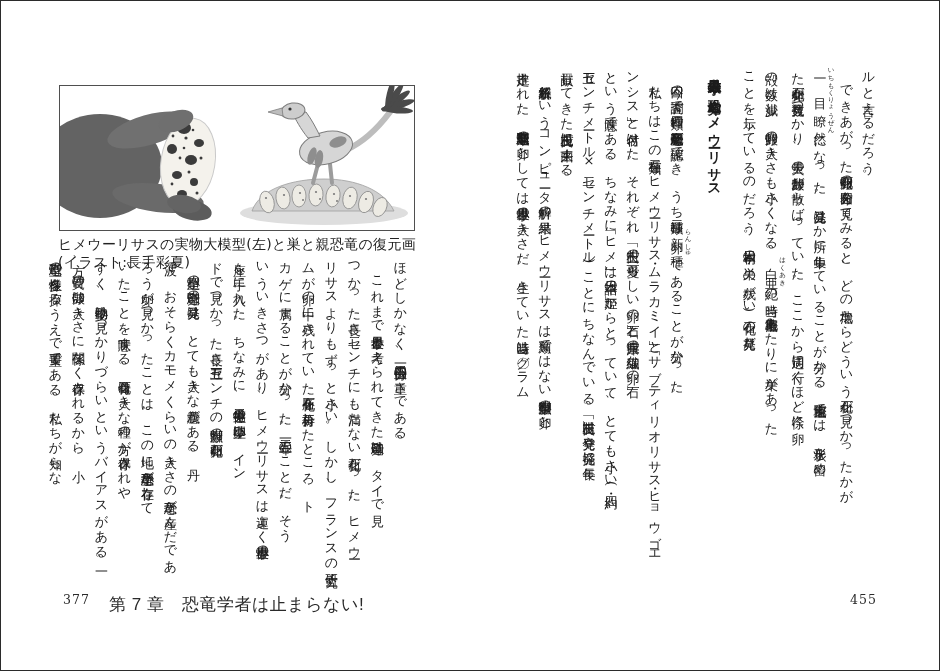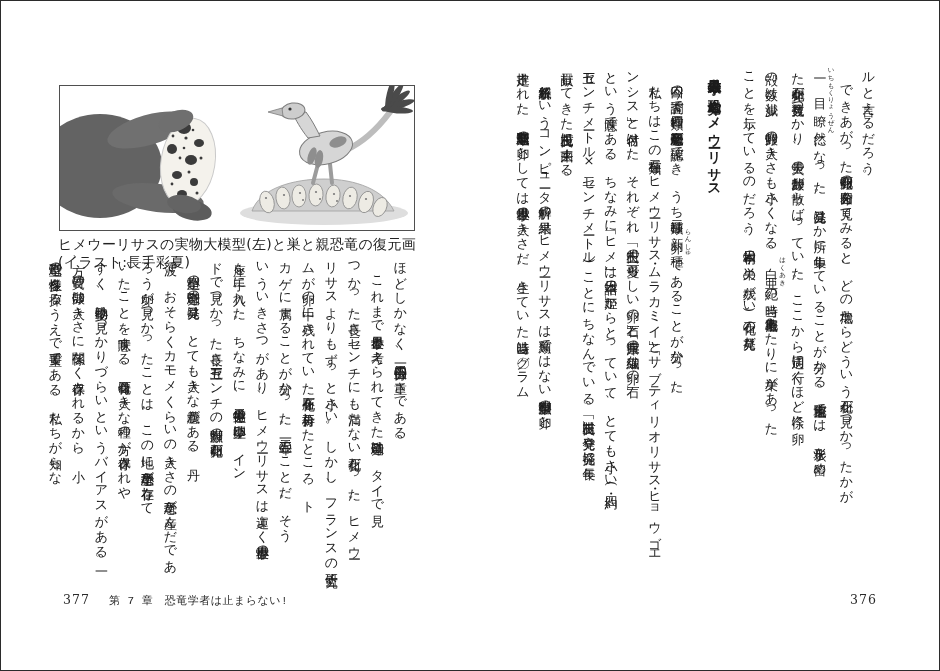--- a/index.html
+++ b/index.html
@@ -76,22 +76,22 @@
     top:591px;
     font-size:12.5px;
     letter-spacing:1px;
     color:#2a2a2a;
   }
   .folio-right{left:849px;}
   .folio-left{left:62px;}
   .chapter-footer{
     position:absolute;
     left:108px;top:592px;
-    font-family:Liberation Mono, monospace;
-    font-size:11px;
+    font-family:Liberation Sans, sans-serif;
+    font-size:17px;
     letter-spacing:0.5px;
     color:#2a2a2a;
   }
 </style>
 </head>
 <body>
 
 <div id="spread">
 
   <div>
@@ -111,21 +111,21 @@
           <div class="tcol">　私たちはこの二種類を「ヒメウーリサス・ムラカミイ」と「サブティリオリサス・ヒョウゴエ</div>
           <div class="tcol">ンシス」と名付けた。それぞれ、「村上氏の可愛らしい卵の石」と「兵庫県の繊細な卵の石」</div>
           <div class="tcol">という意味である。ちなみに「ヒメ」は日本語の「姫」からとっていて、とても小さい(約四・</div>
           <div class="tcol">五センチメートル×二センチメートル)ことにちなんでいる。「村上氏」は発見や発掘に長年</div>
           <div class="tcol">貢献してきた村上茂氏に由来する。</div>
           <div class="tcol">　系統解析というコンピュータ解析の結果、ヒメウーリサスは鳥類ではない小型獣脚類の卵と</div>
           <div class="tcol">推定された。非鳥類型恐竜類の卵としては世界最小の大きさだ。生きていた当時は一〇グラム</div>
         </div>
     </div>
 
-    <div class="folio folio-right">376</div>
+    <div class="folio folio-right">455</div>
   </div>
 
   <div class="left-page">
 
     <div class="figure-box">
       <svg viewBox="0 0 354 144" preserveAspectRatio="xMidYMid meet">
 
         <g>
           <ellipse cx="40" cy="80" rx="62" ry="52" fill="#636363"></ellipse>
           <ellipse cx="88" cy="44" rx="42" ry="15" fill="#707070" transform="rotate(-16 88 44)"></ellipse>

